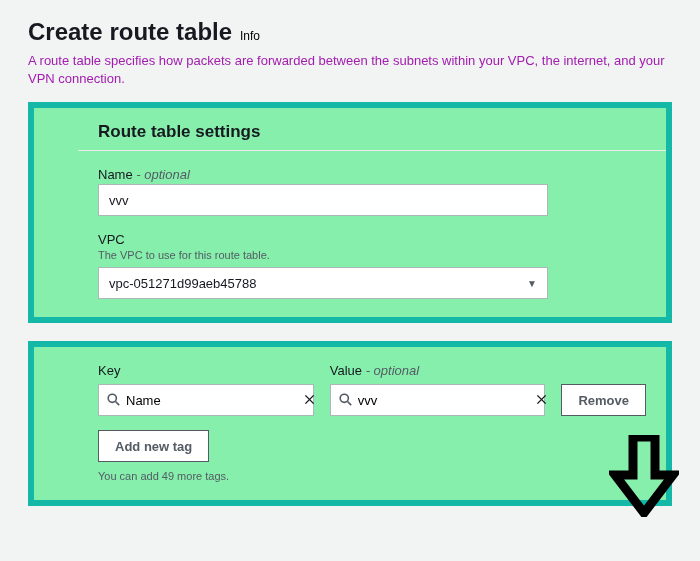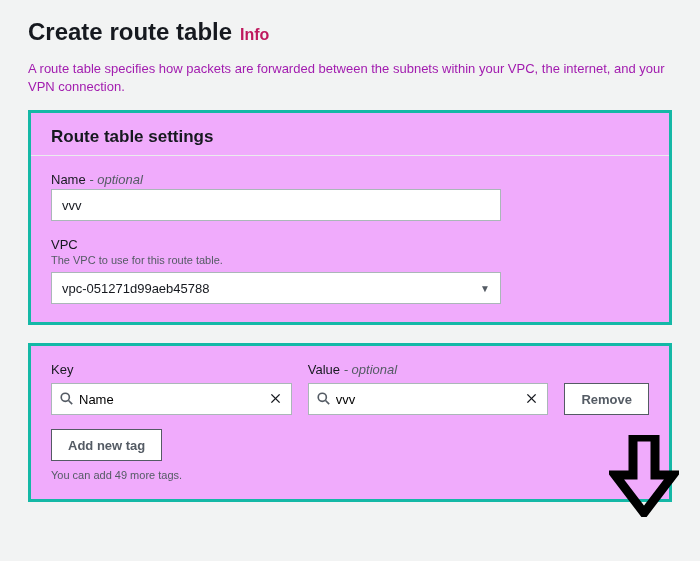--- a/index.html
+++ b/index.html
@@ -14,38 +14,39 @@
       height: 561px;
       color: #16191f;
       font-size: 14px;
       padding: 18px 28px;
       position: relative;
     }
     h1 {
       font-size: 24px;
       font-weight: 700;
       display: inline-block;
-      margin-bottom: 14px;
+      margin-bottom: 6px;
     }
     .info-link {
-      color: #be185d;
-      font-size: 16px;
-      font-weight: 700;
+      color: #000000;
+      font-size: 12px;
+      font-weight: 400;
       margin-left: 4px;
     }
     .page-desc {
       color: #a21caf;
       font-size: 13px;
       line-height: 1.4;
       margin-bottom: 14px;
     }
     .panel {
-      background: #f0abfc;
-      border: 3px solid #14b8a6;
+      background: #86efac;
+      border: 6px solid #14b8a6;
       margin-bottom: 18px;
+      padding-left: 44px;
     }
     .panel-header {
       padding: 14px 20px 8px 20px;
       border-bottom: 1px solid #eaeded;
     }
     .panel-title {
       font-size: 17px;
       font-weight: 700;
     }
     .panel-desc {

